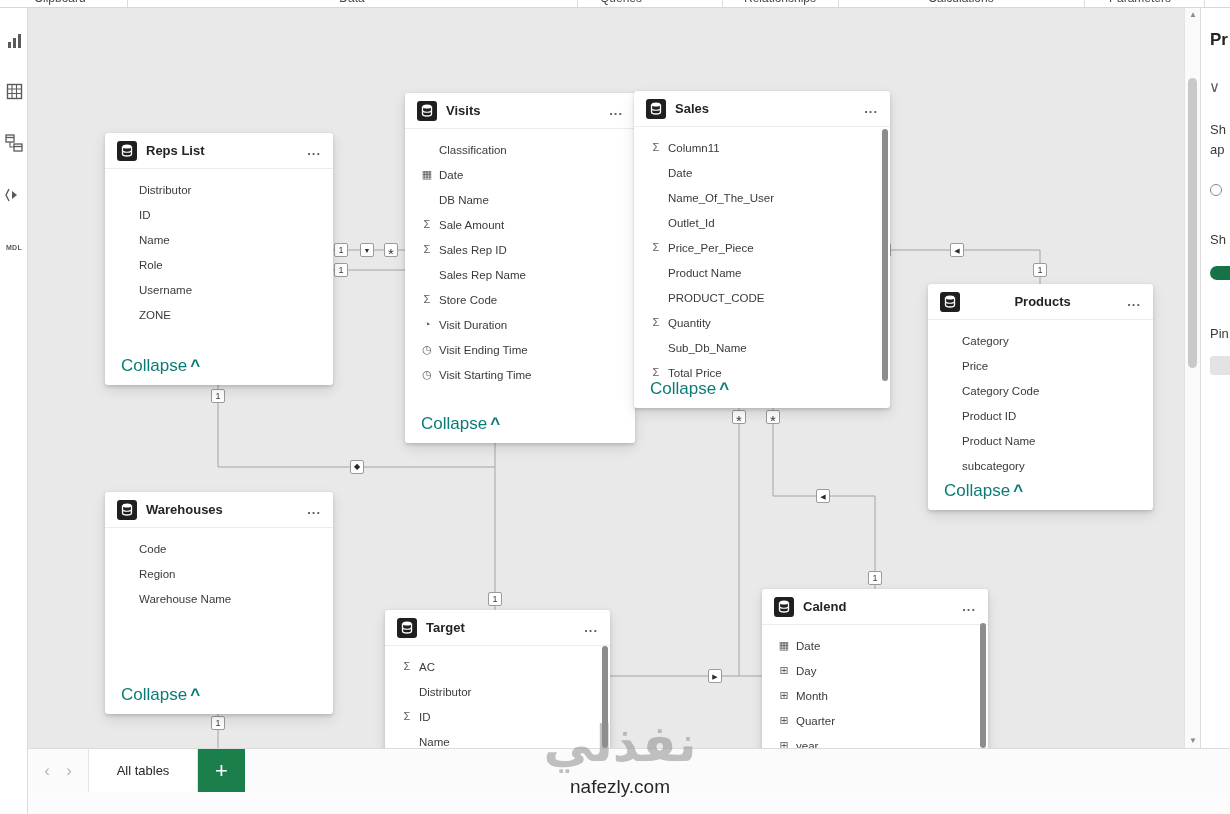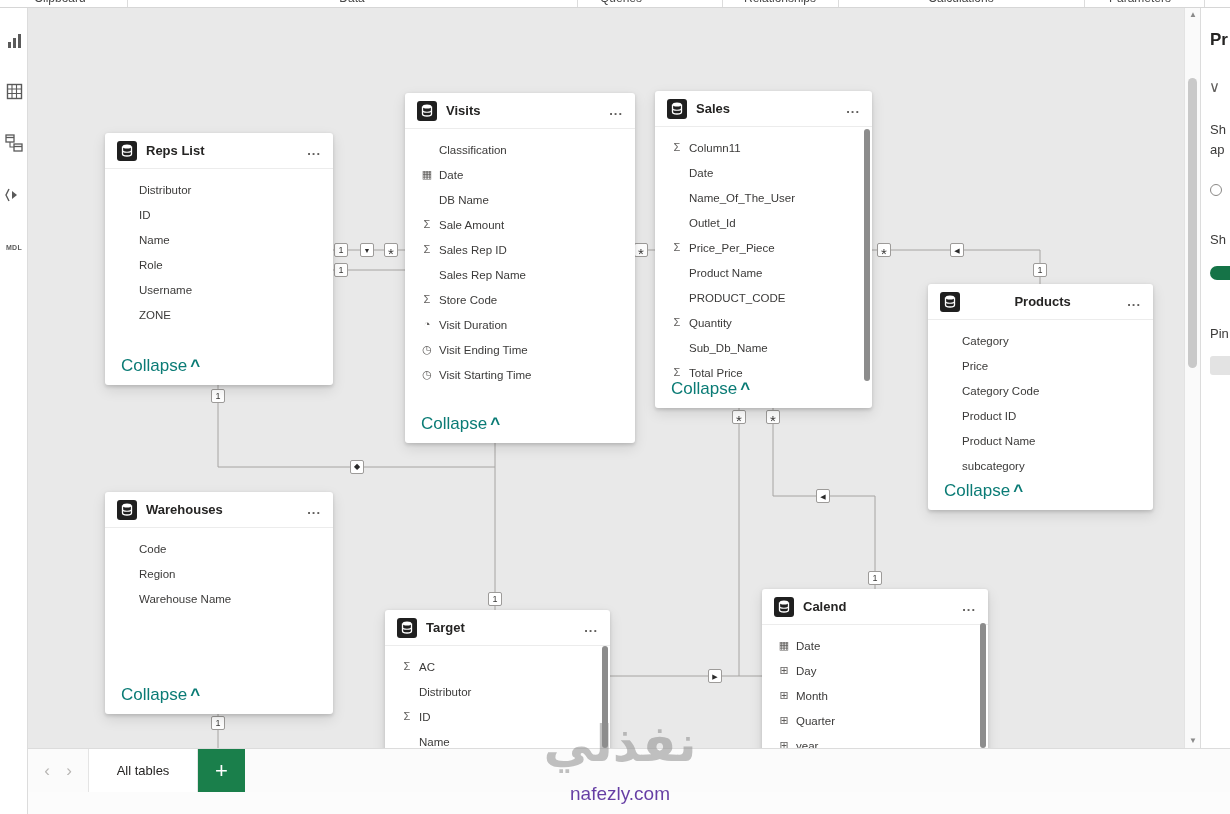--- a/index.html
+++ b/index.html
@@ -58,21 +58,21 @@
   
   #footer { position:absolute; left:28px; top:748px; width:1202px; height:44px; background:#fbfbfb; border-top:1px solid #dcdcdc; display:flex; align-items:stretch; z-index:9; }
   .nav-chev { width:22px; display:flex; align-items:center; justify-content:center; color:#b8b6b4; font-size:17px; cursor:default; }
   #all-tables-tab { width:110px; background:#fff; border-left:1px solid #e4e4e4; border-right:1px solid #e4e4e4; display:flex; align-items:center; justify-content:center; font-size:13px; color:#252423; margin-left:8px; cursor:pointer; }
   #add-table { width:47px; background:#1a7f4b; color:#fff; display:flex; align-items:center; justify-content:center; font-size:22px; font-weight:400; cursor:pointer; }
   #below-footer { position:absolute; left:28px; top:792px; width:1202px; height:22px; background:#fcfcfc; z-index:9; }
 
   
   #watermark { position:absolute; left:525px; top:714px; width:190px; text-align:center; z-index:50; pointer-events:none; }
   #wm-ar { font-size:50px; font-weight:700; color:#8f8f8f; opacity:.55; line-height:1.2; font-family:"DejaVu Sans",sans-serif; }
-  #wm-en { font-size:19px; color:#4c1d95; opacity:.85; margin-top:9px; }
+  #wm-en { font-size:19px; color:#000000; opacity:.85; margin-top:2px; }
 </style>
 </head>
 <body>
 
 <div id="page">
 
   <div id="ribbon">
     <span class="ribbon-tab" style="left:60px">Clipboard</span>
     <span class="ribbon-tab" style="left:352px">Data</span>
     <span class="ribbon-tab" style="left:621px">Queries</span>
@@ -225,21 +225,21 @@
             <span class="f-icon">◷</span>
             <span class="f-label">Visit Ending Time</span>
           </div>
           <div class="field-row">
             <span class="f-icon">◷</span>
             <span class="f-label">Visit Starting Time</span>
           </div>
         </div>
         <div class="collapse-link"><span>Collapse</span><span class="chev">^</span></div>
       </div>
-      <div class="card" style="left: 627px; top: 83px; width: 217px; height: 317px;">
+      <div class="card" style="left: 606px; top: 83px; width: 256px; height: 317px;">
         <div class="card-header">
           <span class="tbl-icon">
             <svg width="12" height="13" viewBox="0 0 12 13">
               <ellipse cx="6" cy="2.6" rx="4.5" ry="2" fill="#fff"></ellipse>
               <path d="M1.5 2.6v7.4c0 1.1 2 2 4.5 2s4.5-.9 4.5-2V2.6" fill="none" stroke="#fff" stroke-width="1.3"></path>
               <path d="M1.5 6.3c0 1.1 2 2 4.5 2s4.5-.9 4.5-2" fill="none" stroke="#fff" stroke-width="1.1"></path>
             </svg>
           </span>
           <span class="card-name">Sales</span>
           <span class="ellipsis">...</span>

